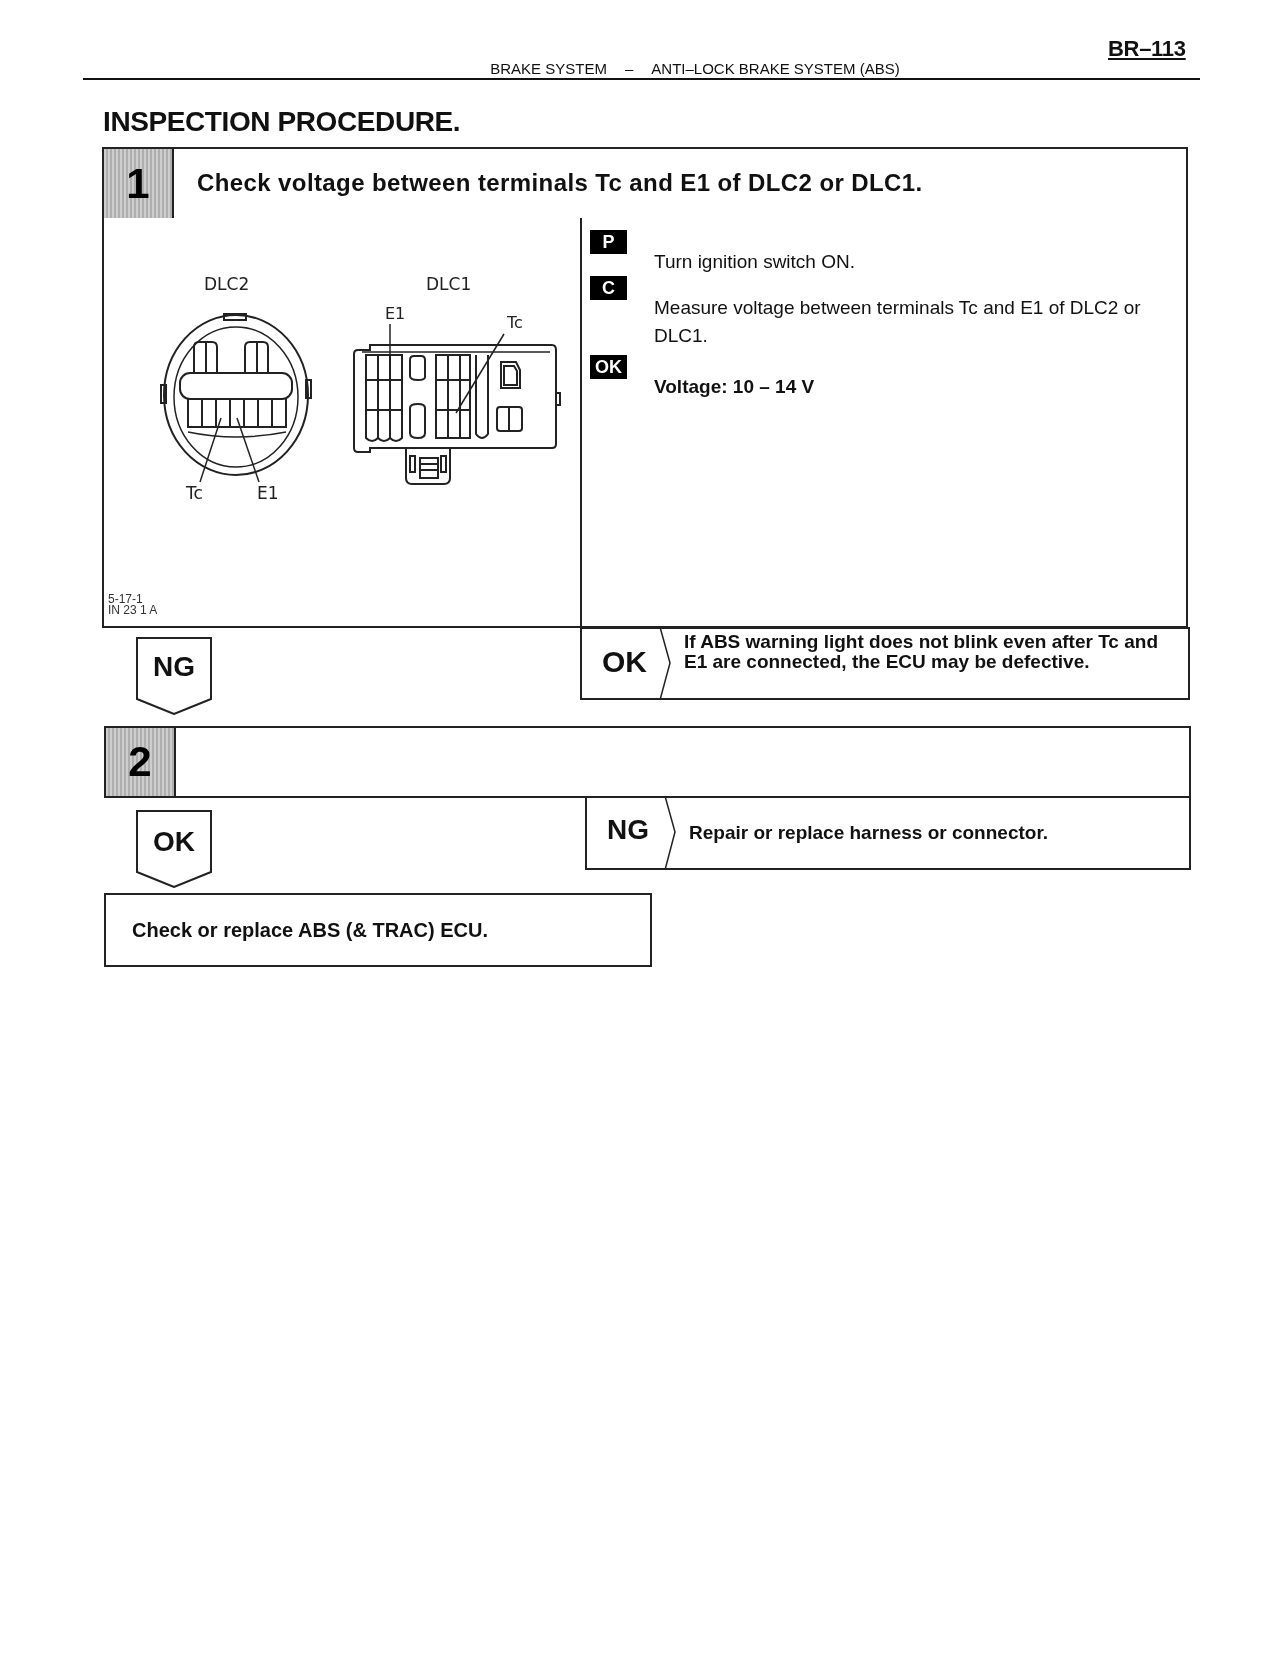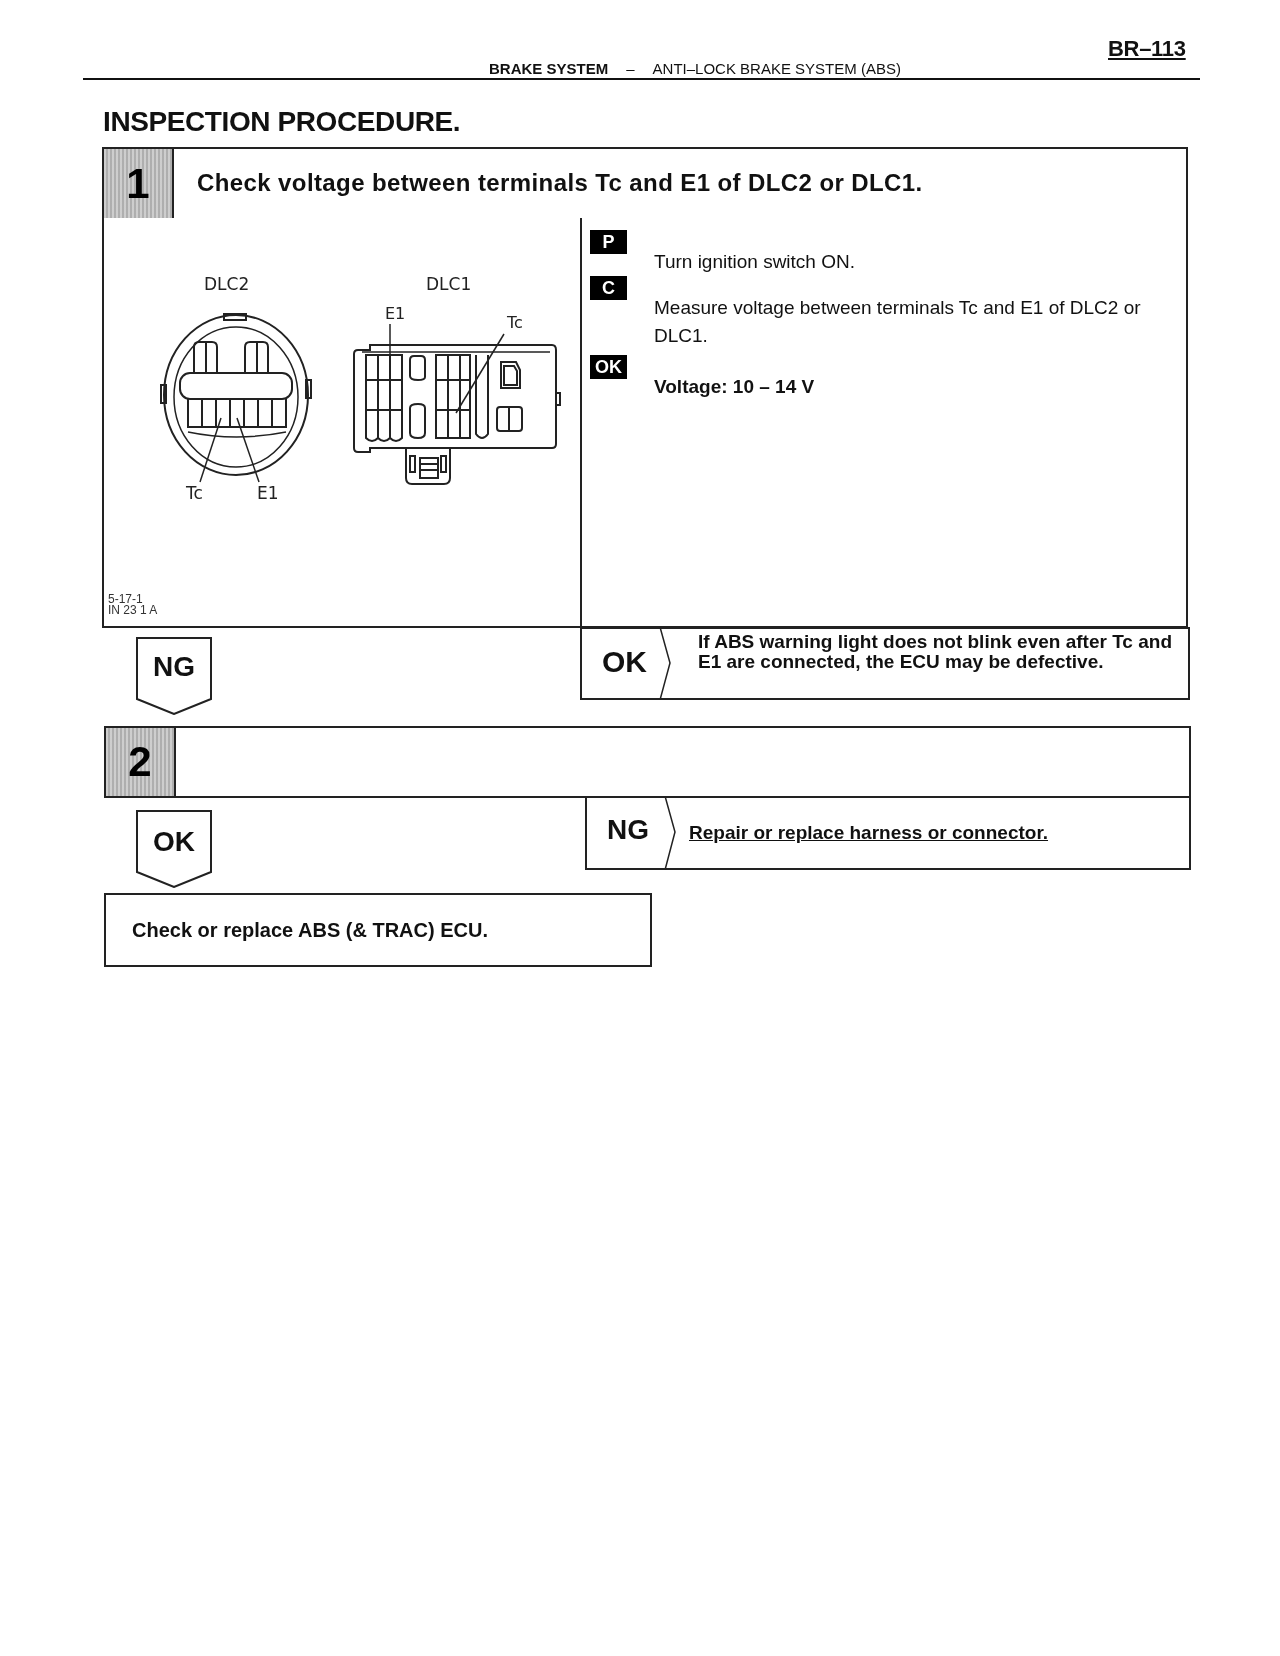--- a/index.html
+++ b/index.html
@@ -2,21 +2,21 @@
 <html><head>
 <meta charset="utf-8">
 <style>
   * { box-sizing: border-box; margin: 0; padding: 0; }
   html, body { width: 1280px; height: 1656px; background: #ffffff; }
   body { position: relative; font-family: "Liberation Sans", sans-serif; color: #111; overflow: hidden; }
   .abs { position: absolute; }
 
   .page-number { left: 1108px; top: 36px; font-size: 22px; font-weight: bold; letter-spacing: -0.3px; text-decoration: underline; }
   .running-head { left: 0; width: 1280px; top: 60px; text-align: center; font-size: 15px; padding-left: 110px; }
-  .running-head .sec { font-weight: bold; }
+  .running-head .sec { font-weight: normal; }
   .running-head .dash { margin: 0 18px; }
   .head-rule { left: 83px; width: 1117px; top: 78px; height: 2px; background: #111; }
 
   .page-title { left: 103px; top: 106px; font-size: 28px; font-weight: bold; letter-spacing: -0.4px; }
 
   .step-box { border: 2px solid #222; background: #fff; }
   .step-num { background: #bdbdbd; border-right: 2px solid #222;
     background-image: repeating-linear-gradient(90deg, rgba(255,255,255,0.25) 0 2px, rgba(0,0,0,0.08) 2px 4px);
     display: flex; align-items: center; justify-content: center; font-weight: bold; color: #000; }
   .step-num span { font-size: 42px; }
@@ -141,42 +141,42 @@
 <div class="abs instr instr-ok">
   <span class="tag">OK</span>
   <span class="txt">Voltage:  10 – 14 V</span>
 </div>
 
 <div class="abs result-box ok1">
   <span class="res-label" style="left:20px; top:16px;">OK</span>
   <svg class="chev" style="left:76px;" width="14" height="73">
     <polyline points="2,0 12,36 2,73" fill="none" stroke="#222" stroke-width="1.5"></polyline>
   </svg>
-  <div class="res-text" style="left:102px; top:3px; width:490px;margin-left:14px;">If ABS warning light does not blink even after Tc and E1 are connected, the ECU may be defective.</div>
+  <div class="res-text" style="left:102px; top:3px; width:490px;">If ABS warning light does not blink even after Tc and E1 are connected, the ECU may be defective.</div>
 </div>
 
 <div class="abs arrow-badge" style="left:136px; top:637px; height:78px;">
   <svg width="76" height="78" style="position:absolute; left:0; top:0;">
     <polygon points="1,1 75,1 75,62 38,77 1,62" fill="#fff" stroke="#222" stroke-width="2"></polygon>
   </svg>
   <span class="lbl" style="top:14px;">NG</span>
 </div>
 
 <div class="abs step-box s2-head">
   <div class="step-num">
       <span>2</span>
     </div>
 </div>
 
 <div class="abs result-box ng2">
   <span class="res-label" style="left:20px; top:16px; font-size:28px;">NG</span>
   <svg class="chev" style="left:76px;" width="14" height="74">
     <polyline points="2,0 12,36 2,74" fill="none" stroke="#222" stroke-width="1.5"></polyline>
   </svg>
-  <div class="res-text" style="left:102px; top:25px; width:490px;text-decoration:underline;">Repair or replace harness or connector.</div>
+  <div class="res-text" style="left:102px; top:25px; width:490px;">Repair or replace harness or connector.</div>
 </div>
 
 <div class="abs arrow-badge" style="left:136px; top:810px; height:78px;">
   <svg width="76" height="78" style="position:absolute; left:0; top:0;">
     <polygon points="1,1 75,1 75,62 38,77 1,62" fill="#fff" stroke="#222" stroke-width="2"></polygon>
   </svg>
   <span class="lbl" style="top:16px;">OK</span>
 </div>
 
 <div class="abs step-box final-box">

